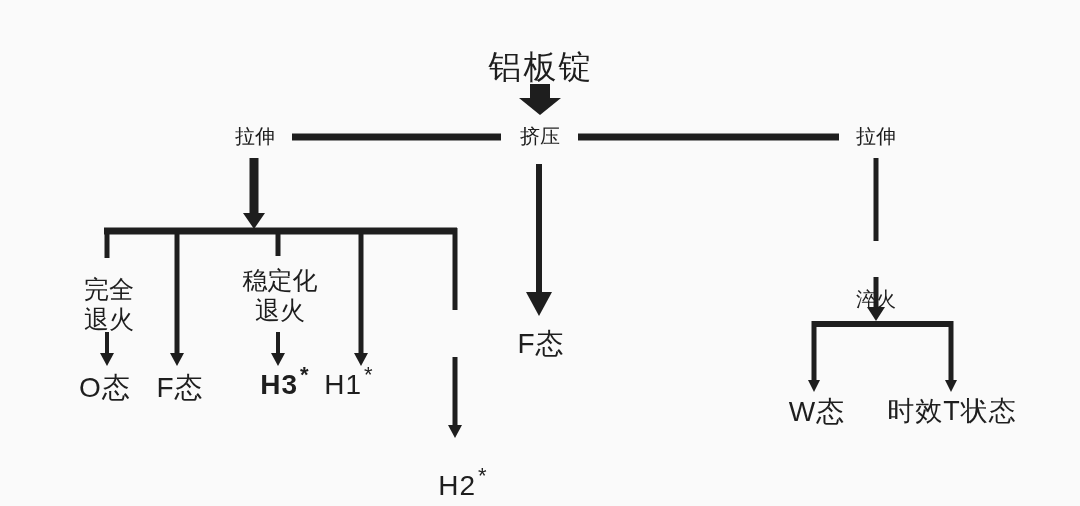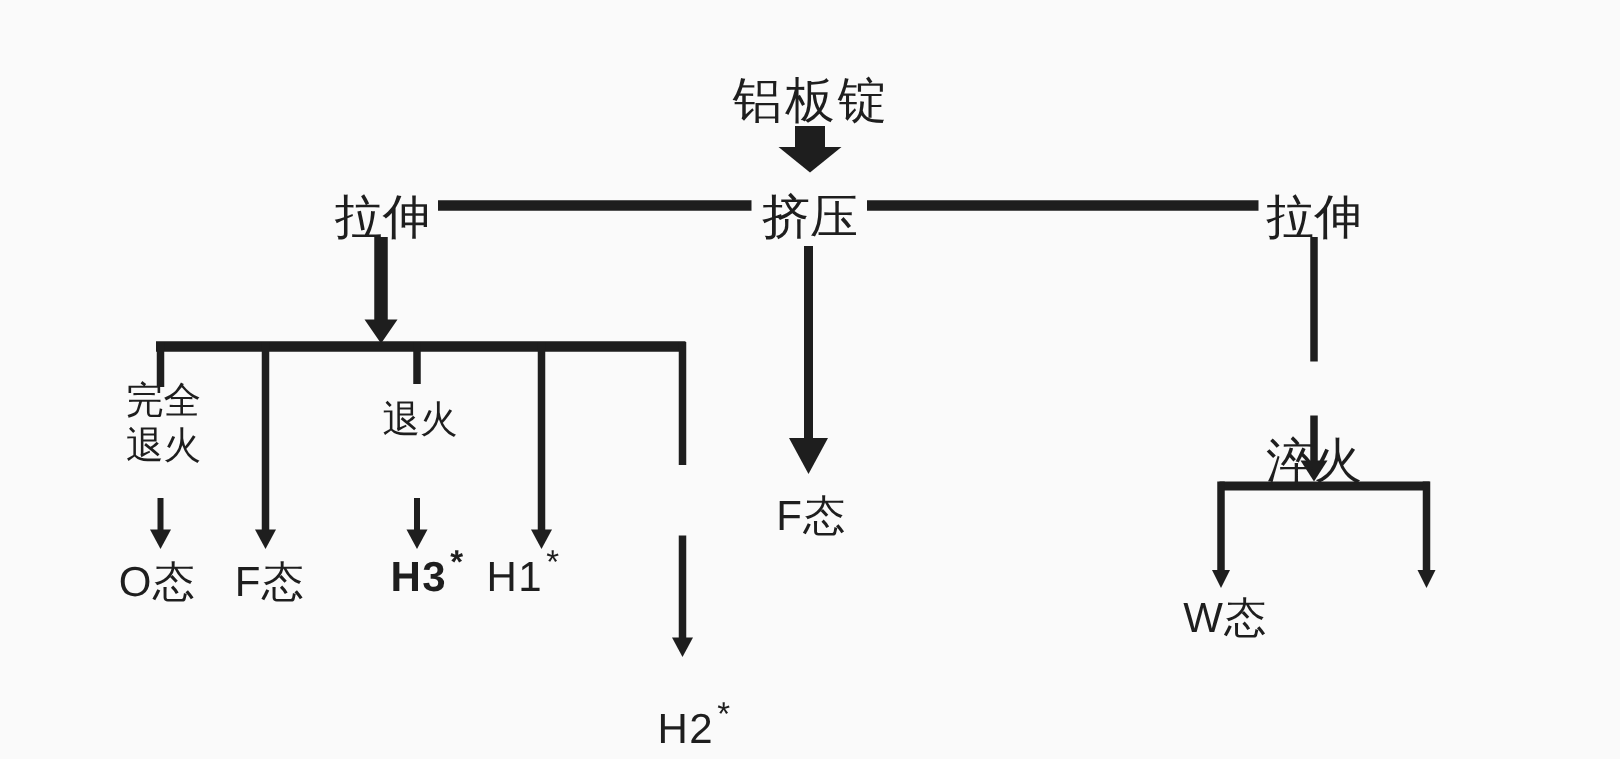--- a/index.html
+++ b/index.html
@@ -28,21 +28,21 @@
     transform: translateX(-50%);
     white-space: nowrap;
     text-align: center;
     color: #1e1e1e;
   }
   .title {
     font-size: 33px;
     letter-spacing: 2px;
   }
   .node {
-    font-size: 32px;
+    font-size: 20px;
   }
   .process {
     font-size: 25px;
     line-height: 30px;
   }
   .temper {
     font-size: 28px;
     letter-spacing: 1px;
   }
   .sup {
@@ -125,26 +125,27 @@
       </g>
     </g>
   </svg>
 
   <div class="label title" style="left:541px; top:45px;">铝板锭</div>
 
   <div class="label node" style="left:255px; top:123px;">拉伸</div>
   <div class="label node" style="left:540px; top:123px;">挤压</div>
   <div class="label node" style="left:876px; top:123px;">拉伸</div>
 
-  <div class="label process" style="left:109px; top:252px;">
+  <div class="label process" style="left:109px; top:274px;">
     <div>完全</div>
     <div>退火</div>
   </div>
 
   <div class="label process" style="left:280px; top:265px;">
+    <div>稳定化</div>
     <div>退火</div>
   </div>
 
 
   <div class="label temper" style="left:105px; top:369px;">O态</div>
   <div class="label temper" style="left:180px; top:369px;">F态</div>
 
   <div class="label temper" style="left:284px; top:369px;font-weight:bold;">
     <span>H3</span><span class="sup">*</span>
   </div>
@@ -155,14 +156,15 @@
 
   <div class="label temper" style="left:462px; top:438px;margin-top:32px;">
     <span>H2</span><span class="sup">*</span>
   </div>
 
   <div class="label temper" style="left:541px; top:325px;">F态</div>
 
   <div class="label node" style="left:876px; top:246px;margin-top:40px;">淬火</div>
 
   <div class="label temper" style="left:817px; top:393px;">W态</div>
+  <div class="label temper" style="left:952px; top:393px; font-size:27px;">时效T状态</div>
 
 </div>
 
 </body></html>

